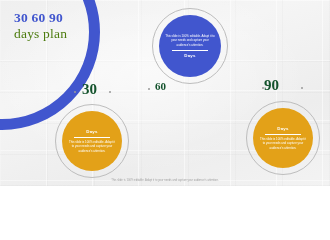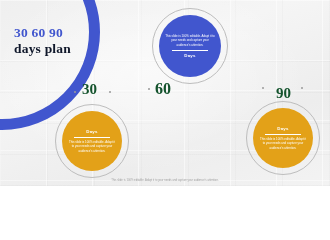--- a/index.html
+++ b/index.html
@@ -53,36 +53,35 @@
     box-sizing: border-box;
     clip-path: inset(0 0 0 0);
   }
 
   
   .title-wrap {
     position: absolute;
     left: 14px;
     top: 10px;
     z-index: 6;
-    margin-top: 15px;
   }
   .title-line1 {
     font-family: "Liberation Serif", serif;
     font-weight: bold;
     font-size: 13.5px;
     color: #4156CE;
     letter-spacing: 0.2px;
     line-height: 1.15;
     white-space: nowrap;
   }
   .title-line2 {
     font-family: "Liberation Serif", serif;
-    font-weight: bold;
+    font-weight: normal;
     font-size: 13.5px;
-    color: #0f172a;
+    color: #4d7c0f;
     letter-spacing: 0.2px;
     line-height: 1.25;
     white-space: nowrap;
   }
 
   
   .node {
     position: absolute;
     z-index: 5;
   }
@@ -177,21 +176,21 @@
 
   <div class="node" style="left:152px; top:8px; width:76px; height:76px;">
     <div class="ring" style="left:0; top:0; width:76px; height:76px;"></div>
     <div class="disc blue" style="left:7px; top:7px; width:62px; height:62px;">
       <div class="disc-body">This slide is 100% editable. Adapt it to your needs and capture your audience's attention.</div>
       <div class="disc-sep"></div>
       <div class="disc-label">Days</div>
     </div>
   </div>
   <div class="dot" style="left:148px; top:88px;"></div>
-  <div class="num" style="left:155px; top:80px; font-size:16px;">60</div>
+  <div class="num" style="left:155px; top:80px; font-size:11px;">60</div>
 
   <div class="node" style="left:55px; top:104px; width:74px; height:74px;">
     <div class="ring" style="left:0; top:0; width:74px; height:74px;"></div>
     <div class="disc orange" style="left:7px; top:7px; width:60px; height:60px;">
       <div class="disc-label">Days</div>
       <div class="disc-sep"></div>
       <div class="disc-body">This slide is 100% editable. Adapt it to your needs and capture your audience's attention.</div>
     </div>
   </div>
   <div class="dot" style="left:74px; top:91px;"></div>
@@ -201,17 +200,17 @@
   <div class="node" style="left:246px; top:101px; width:74px; height:74px;">
     <div class="ring" style="left:0; top:0; width:74px; height:74px;"></div>
     <div class="disc orange" style="left:7px; top:7px; width:60px; height:60px;">
       <div class="disc-label">Days</div>
       <div class="disc-sep"></div>
       <div class="disc-body">This slide is 100% editable. Adapt it to your needs and capture your audience's attention.</div>
     </div>
   </div>
   <div class="dot" style="left:262px; top:87px;"></div>
   <div class="dot" style="left:301px; top:87px;"></div>
-  <div class="num" style="left:276px; top:77px; font-size:15px;margin-top:8px;">90</div>
+  <div class="num" style="left:264px; top:77px; font-size:15px;">90</div>
 
   <div class="footer">This slide is 100% editable. Adapt it to your needs and capture your audience's attention.</div>
 
 </div>
 
 </body></html>

